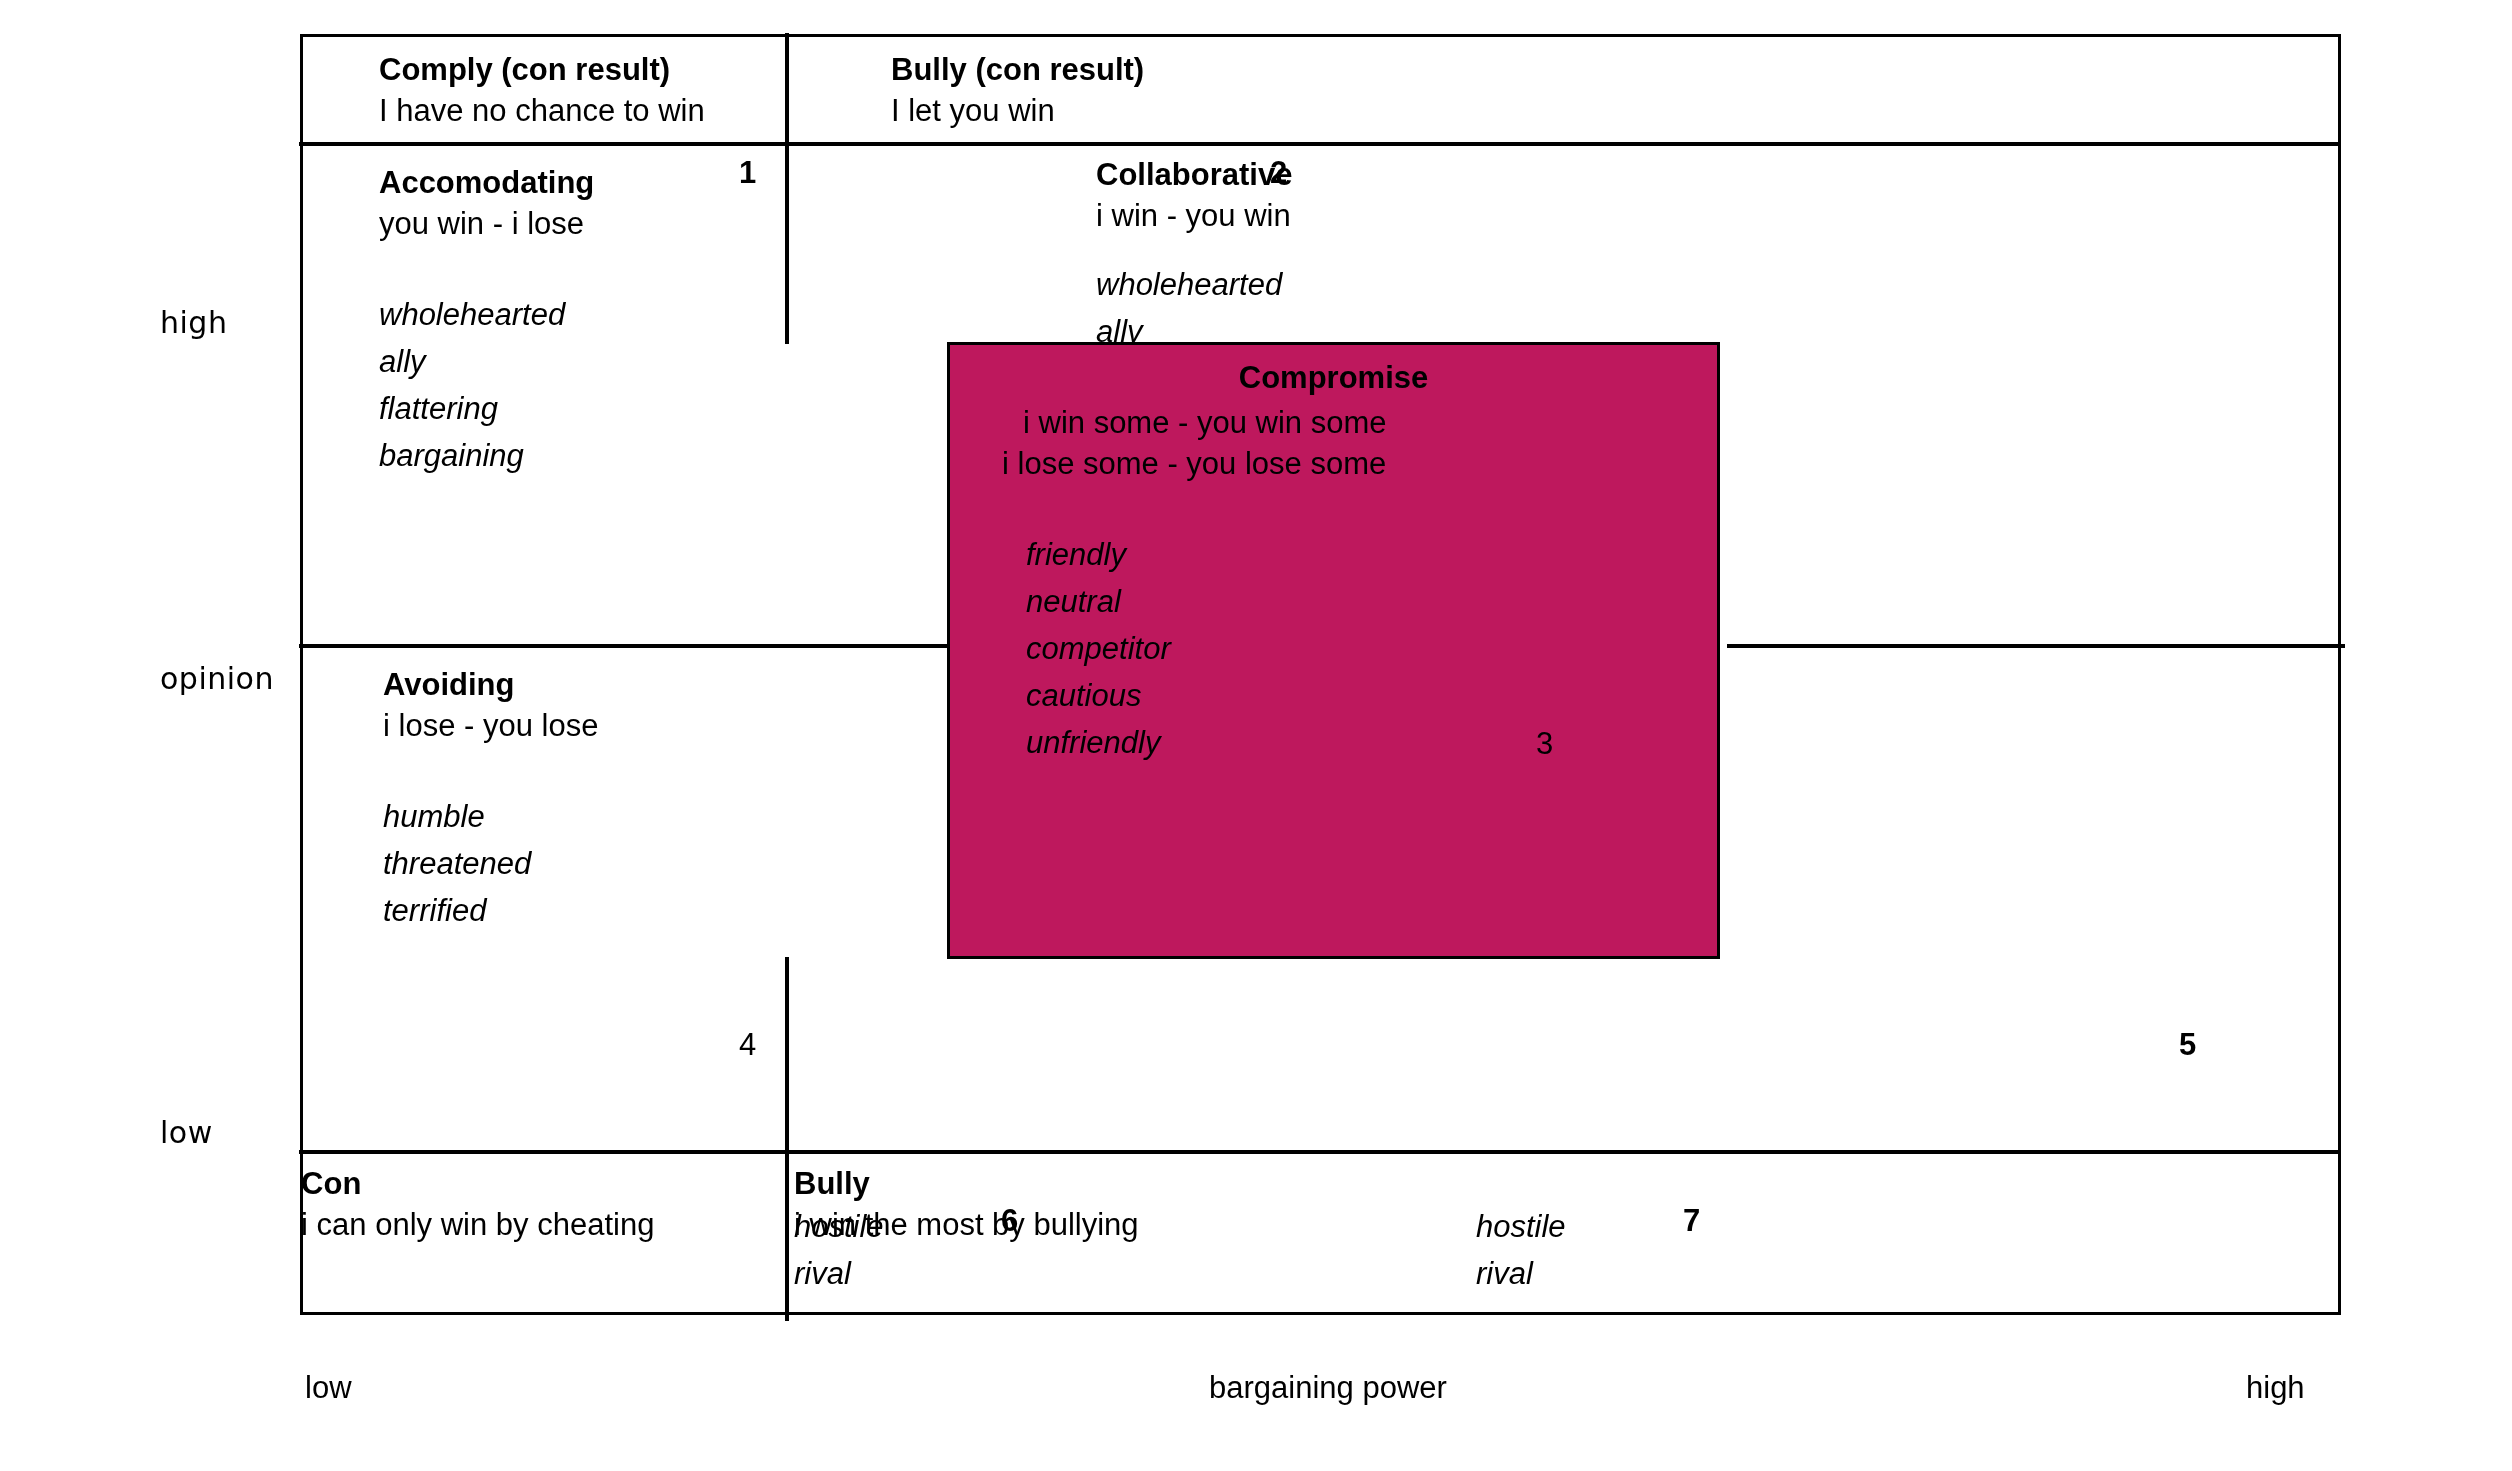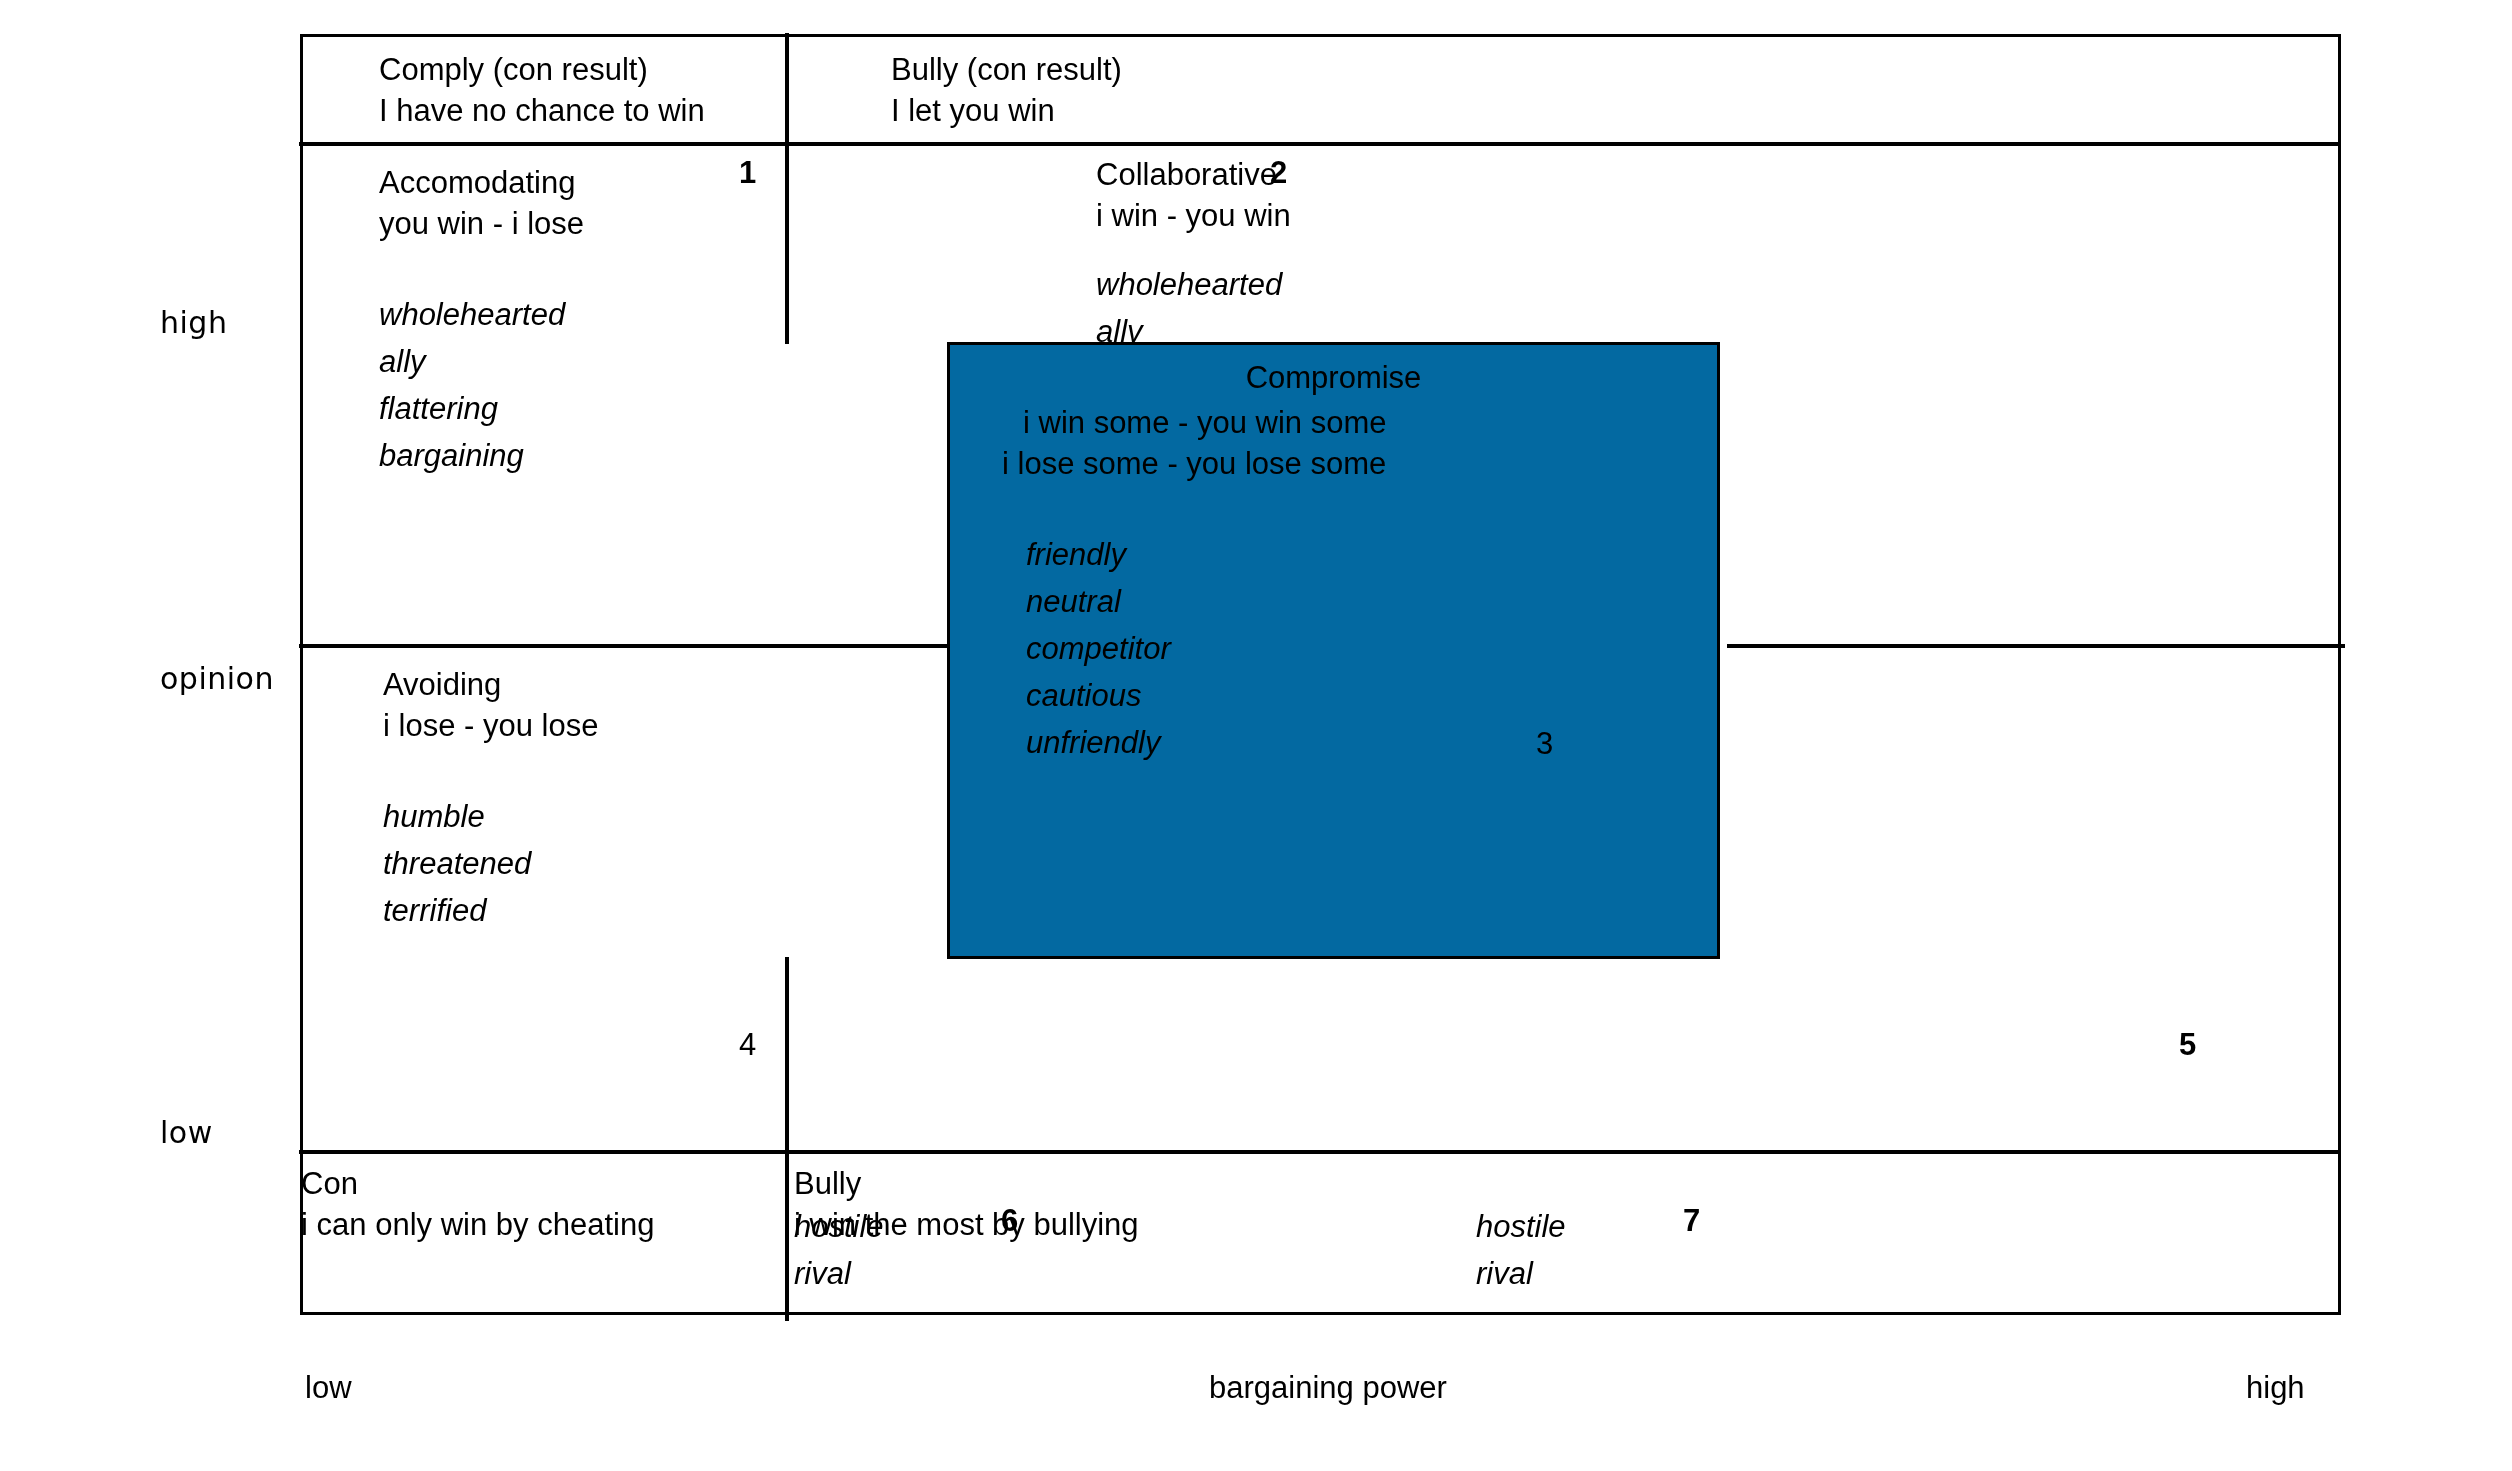--- a/index.html
+++ b/index.html
@@ -58,21 +58,21 @@
     position: absolute;
     width: 3.8px;
     background: #000;
   }
 
   
   .cell { position: absolute; }
   .ttl {
     font-family: "Liberation Sans", sans-serif;
     font-size: 31px;
-    font-weight: normal;
+    font-weight: bold;
     white-space: nowrap;
     line-height: 1.32;
   }
   .sub {
     font-family: "Liberation Sans", sans-serif;
     font-size: 31px;
     font-weight: normal;
     white-space: nowrap;
     line-height: 1.32;
   }
@@ -98,21 +98,21 @@
     white-space: nowrap;
   }
 
   
   #compromise-box {
     position: absolute;
     left: 947px;
     top: 342px;
     width: 773px;
     height: 617px;
-    background: #0369a1;
+    background: #be185d;
     border: 3.8px solid #000;
     z-index: 5;
   }
 </style>
 </head>
 <body>
 
 <div id="root">
 
   <div class="axis-label" id="y-high">high</div>

